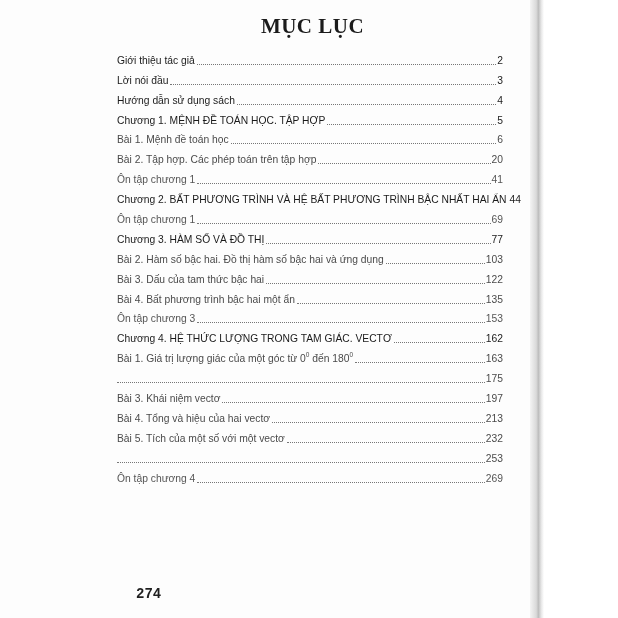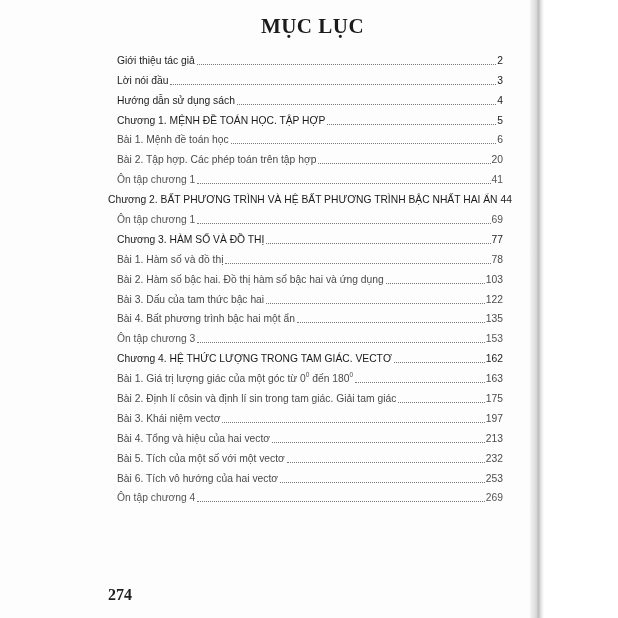--- a/index.html
+++ b/index.html
@@ -27,27 +27,27 @@
     display: flex; align-items: flex-end; height: 19.9px;
     font-size: 10.3px; line-height: 12px; white-space: nowrap;
   }
   .row .label { flex: 0 0 auto; padding-right: 2px; }
   .row .dots {
     flex: 1 1 auto; overflow: hidden; margin-bottom: 2px;
     border-bottom: 1.4px dotted #777; height: 1px; margin-right: 1px;
   }
   .row .num { flex: 0 0 auto; text-align: right; }
   .row.front { color: #1a1a1a; }
-  .row.chapter { color: #1a1a1a; justify-content: center; }
+  .row.chapter { color: #1a1a1a; }
   .row.lesson { color: #4a4a4a; }
   .row.review { color: #555555; justify-content: space-between; }
   .row sup { font-size: 6.5px; line-height: 0; vertical-align: 5px; }
   .footer {
-    position: absolute; left: 108px; top: 586px;
-    font-family: Liberation Serif, serif; font-weight: bold; font-size: 16px; color: #1f1f1f;
+    position: absolute; left: 136px; top: 586px;
+    font-family: Liberation Mono, monospace; font-weight: bold; font-size: 14px; color: #1f1f1f;
   }
 </style>
 </head>
 <body>
 
 <div class="page"></div>
 <div class="spine"></div>
 <div class="outside"></div>
 
 <div class="title">MỤC LỤC</div>
@@ -97,25 +97,20 @@
       <span class="label">Ôn tập chương 1</span>
       <span class="dots"></span>
       <span class="num">69</span>
     </div>
   <div class="row chapter">
       <span class="label">Chương 3. HÀM SỐ VÀ ĐỒ THỊ</span>
       <span class="dots"></span>
       <span class="num">77</span>
     </div>
   <div class="row lesson">
-      <span class="label">Bài 1. Hàm số và đồ thị</span>
-      <span class="dots"></span>
-      <span class="num">78</span>
-    </div>
-  <div class="row lesson">
       <span class="label">Bài 2. Hàm số bậc hai. Đồ thị hàm số bậc hai và ứng dụng</span>
       <span class="dots"></span>
       <span class="num">103</span>
     </div>
   <div class="row lesson">
       <span class="label">Bài 3. Dấu của tam thức bậc hai</span>
       <span class="dots"></span>
       <span class="num">122</span>
     </div>
   <div class="row lesson">
@@ -132,41 +127,39 @@
       <span class="label">Chương 4. HỆ THỨC LƯỢNG TRONG TAM GIÁC. VECTƠ</span>
       <span class="dots"></span>
       <span class="num">162</span>
     </div>
   <div class="row lesson">
       <span class="label"><span>Bài 1. Giá trị lượng giác của một góc từ 0</span><sup>0</sup><span> đến 180</span><sup>0</sup></span>
       <span class="dots"></span>
       <span class="num">163</span>
     </div>
   <div class="row lesson">
-      <span class="label">Bài 2. Định lí côsin và định lí sin trong tam giác. Giải tam giác</span>
       <span class="dots"></span>
       <span class="num">175</span>
     </div>
   <div class="row lesson">
       <span class="label">Bài 3. Khái niệm vectơ</span>
       <span class="dots"></span>
       <span class="num">197</span>
     </div>
   <div class="row lesson">
       <span class="label">Bài 4. Tổng và hiệu của hai vectơ</span>
       <span class="dots"></span>
       <span class="num">213</span>
     </div>
   <div class="row lesson">
       <span class="label">Bài 5. Tích của một số với một vectơ</span>
       <span class="dots"></span>
       <span class="num">232</span>
     </div>
   <div class="row lesson">
-      <span class="label">Bài 6. Tích vô hướng của hai vectơ</span>
       <span class="dots"></span>
       <span class="num">253</span>
     </div>
   <div class="row review">
       <span class="label">Ôn tập chương 4</span>
       <span class="dots"></span>
       <span class="num">269</span>
     </div>
 </div>
 

